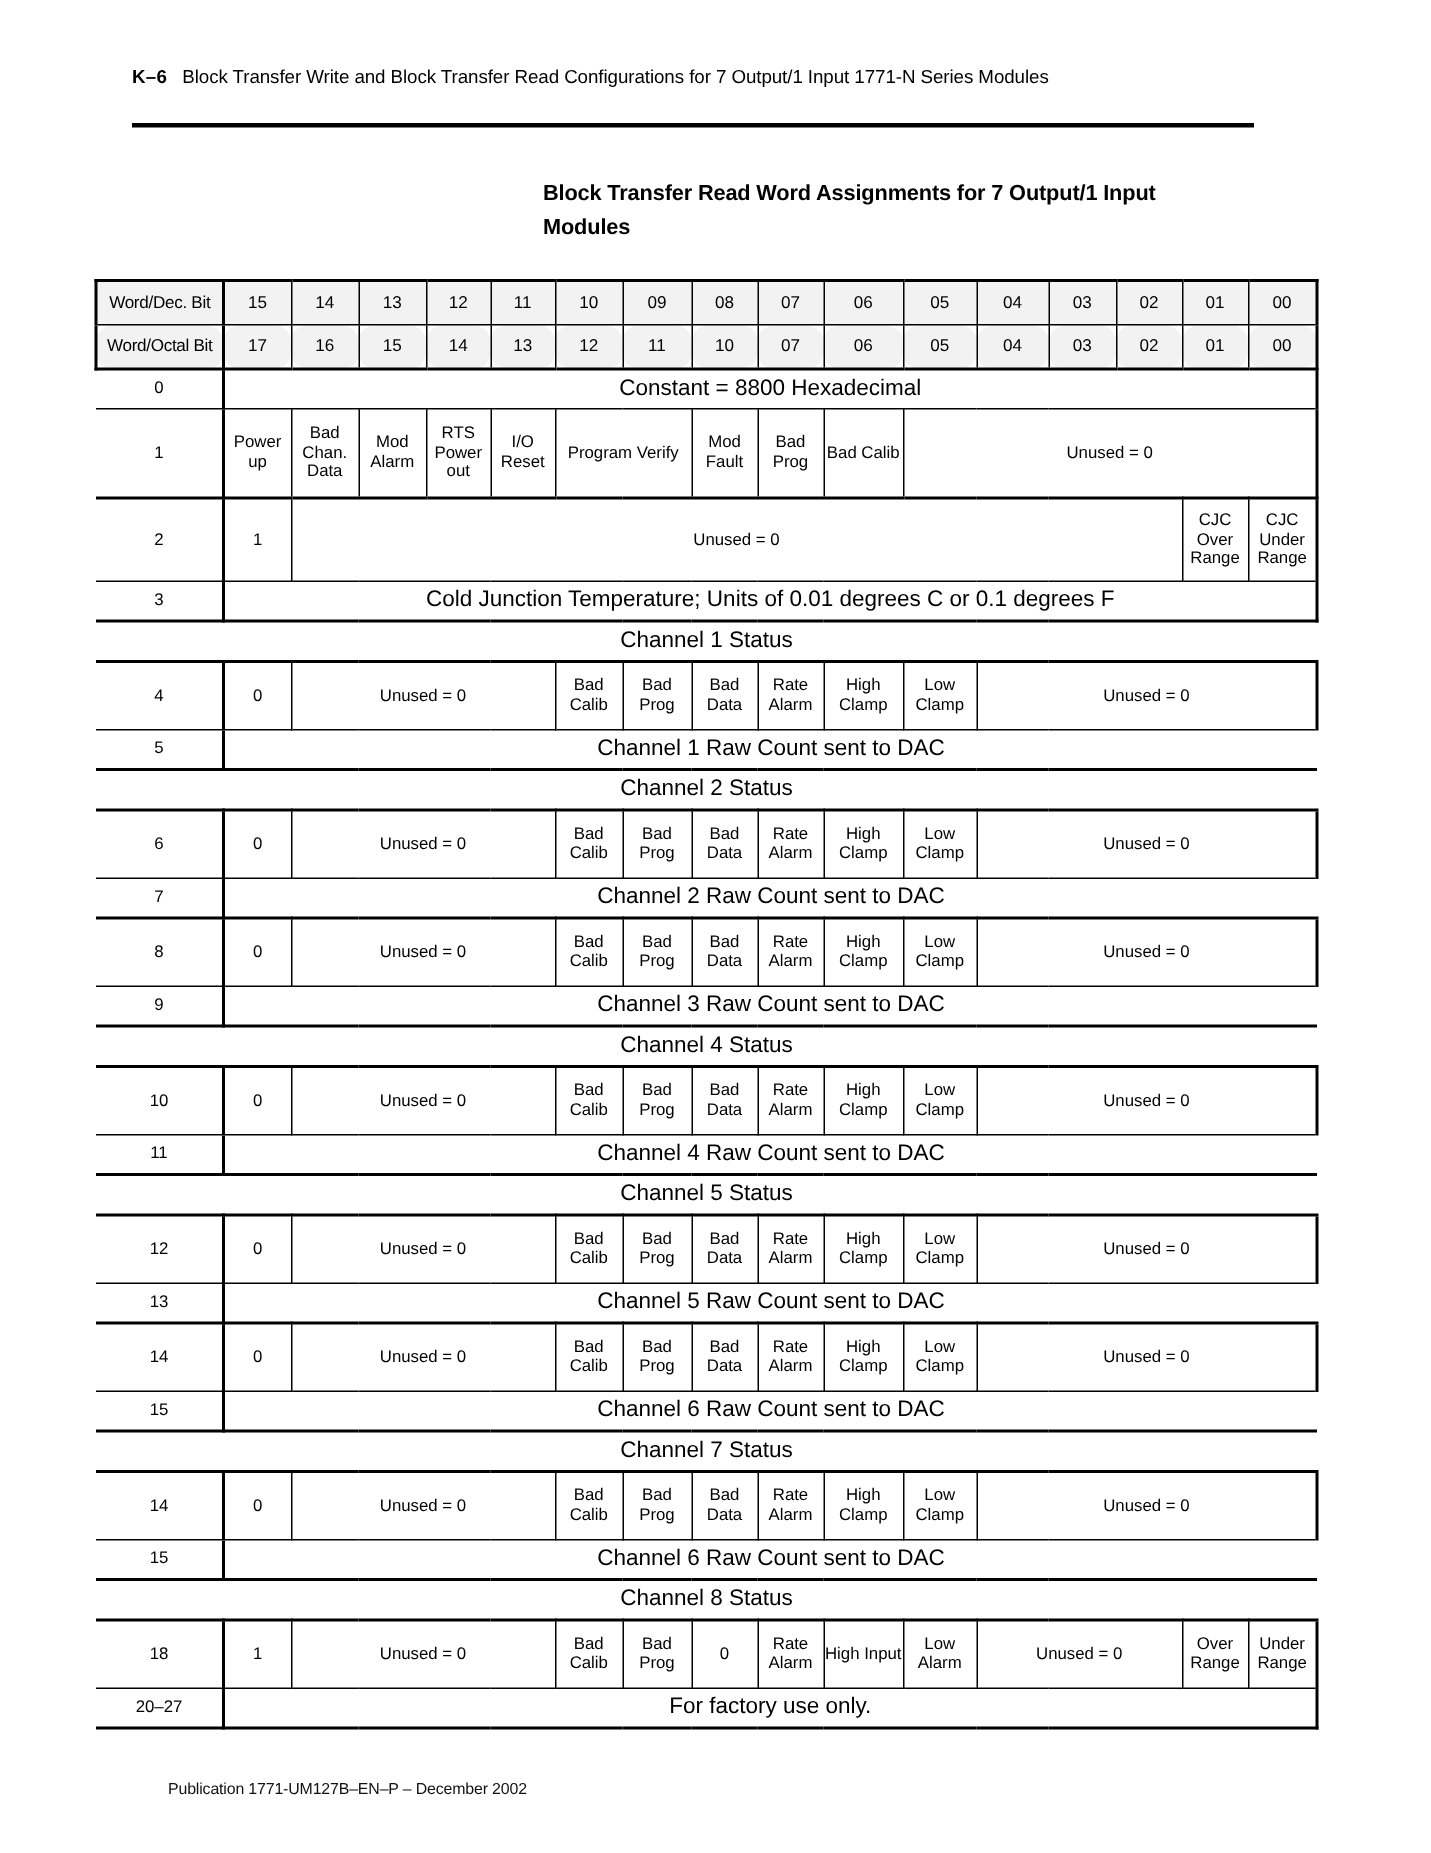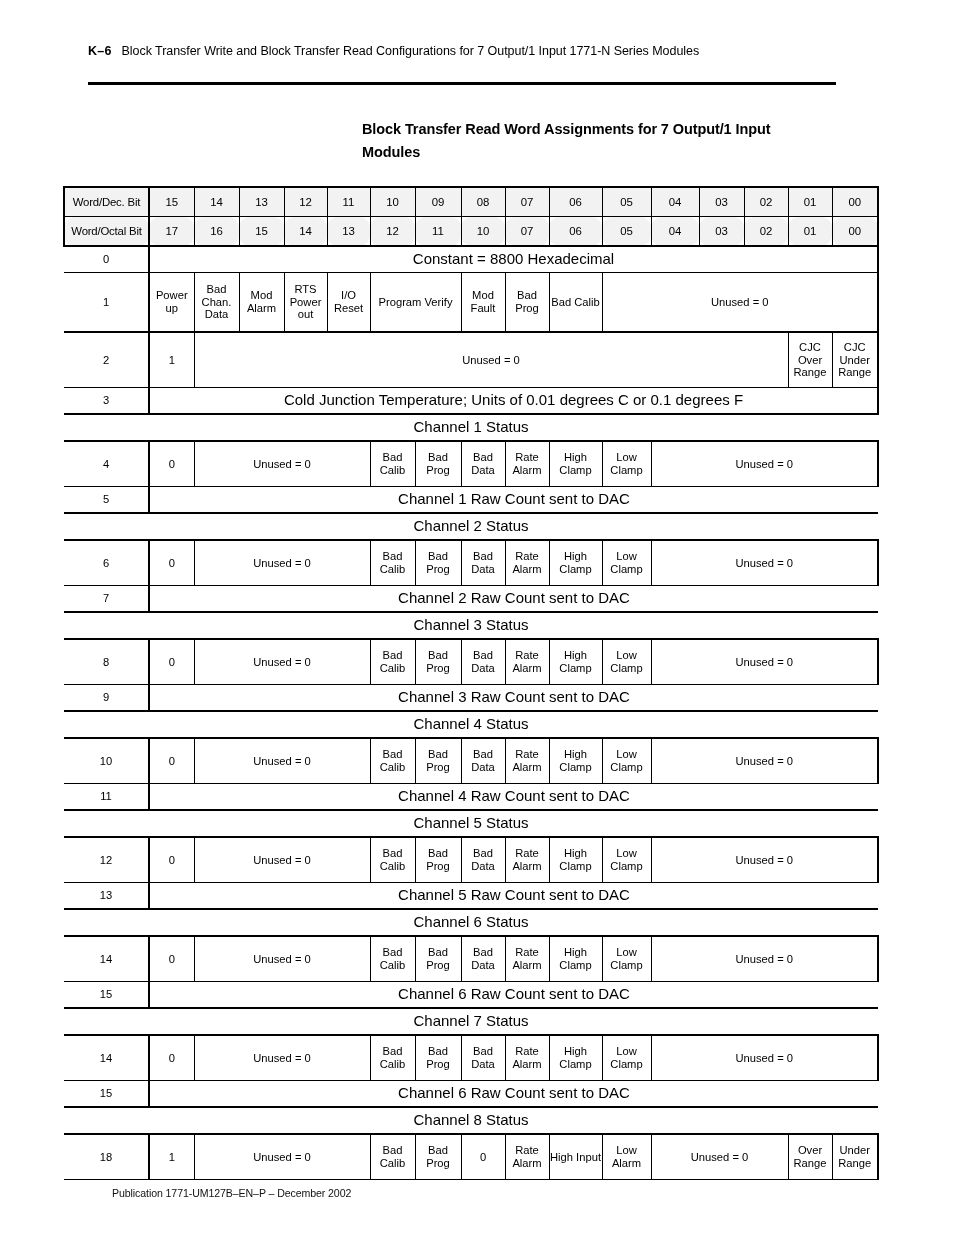--- a/index.html
+++ b/index.html
@@ -271,23 +271,20 @@
         <td class="br-thin bb-thin">Rate Alarm</td>
         <td class="br-thin bb-thin">High Clamp</td>
         <td class="br-thin bb-thin">Low Clamp</td>
         <td class="br-thick bb-thin" colspan="5">Unused = 0</td>
       </tr>
       <tr class="r-single">
         <td class="wordno br-thick bb-thick">7</td>
         <td class="spanlabel bb-thick" colspan="16">Channel 2 Raw Count sent to DAC</td>
       </tr>
 
-      <tr class="r-chanlabel">
-        <td class="spanlabel bb-thick" colspan="17">Channel 3 Status</td>
-      </tr>
       <tr class="r-status">
         <td class="wordno br-thick bb-thin">8</td>
         <td class="br-thin bb-thin">0</td>
         <td class="br-thin bb-thin" colspan="4">Unused = 0</td>
         <td class="br-thin bb-thin">Bad Calib</td>
         <td class="br-thin bb-thin">Bad Prog</td>
         <td class="br-thin bb-thin">Bad Data</td>
         <td class="br-thin bb-thin">Rate Alarm</td>
         <td class="br-thin bb-thin">High Clamp</td>
         <td class="br-thin bb-thin">Low Clamp</td>
@@ -331,23 +328,20 @@
         <td class="br-thin bb-thin">Rate Alarm</td>
         <td class="br-thin bb-thin">High Clamp</td>
         <td class="br-thin bb-thin">Low Clamp</td>
         <td class="br-thick bb-thin" colspan="5">Unused = 0</td>
       </tr>
       <tr class="r-single">
         <td class="wordno br-thick bb-thick">13</td>
         <td class="spanlabel bb-thick" colspan="16">Channel 5 Raw Count sent to DAC</td>
       </tr>
 
-      <tr class="r-chanlabel">
-        <td class="spanlabel bb-thick" colspan="17">Channel 6 Status</td>
-      </tr>
       <tr class="r-status">
         <td class="wordno br-thick bb-thin">14</td>
         <td class="br-thin bb-thin">0</td>
         <td class="br-thin bb-thin" colspan="4">Unused = 0</td>
         <td class="br-thin bb-thin">Bad Calib</td>
         <td class="br-thin bb-thin">Bad Prog</td>
         <td class="br-thin bb-thin">Bad Data</td>
         <td class="br-thin bb-thin">Rate Alarm</td>
         <td class="br-thin bb-thin">High Clamp</td>
         <td class="br-thin bb-thin">Low Clamp</td>
@@ -389,20 +383,24 @@
         <td class="br-thin bb-thin">Bad Prog</td>
         <td class="br-thin bb-thin">0</td>
         <td class="br-thin bb-thin">Rate Alarm</td>
         <td class="br-thin bb-thin">High Input</td>
         <td class="br-thin bb-thin">Low Alarm</td>
         <td class="br-thin bb-thin" colspan="3">Unused = 0</td>
         <td class="br-thin bb-thin">Over Range</td>
         <td class="br-thick bb-thin">Under Range</td>
       </tr>
 
+      <tr class="r-single">
+        <td class="wordno br-thick bb-thick">20–27</td>
+        <td class="spanlabel bb-thick br-thick" colspan="16">For factory use only.</td>
+      </tr>
 
       </tbody>
     </table>
   </div>
 
   <div class="footer">Publication 1771-UM127B–EN–P – December 2002</div>
 
 </div>
 
 </body></html>

